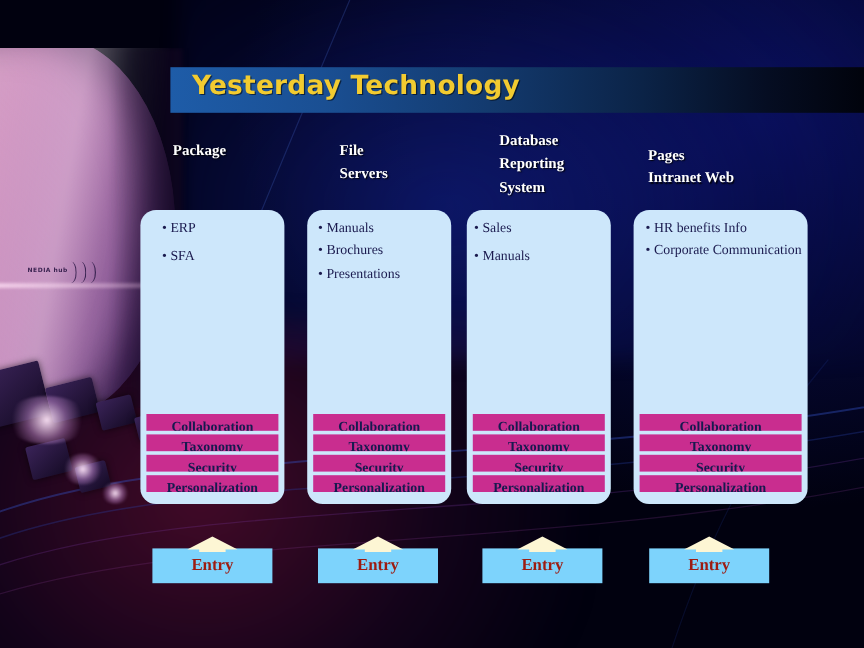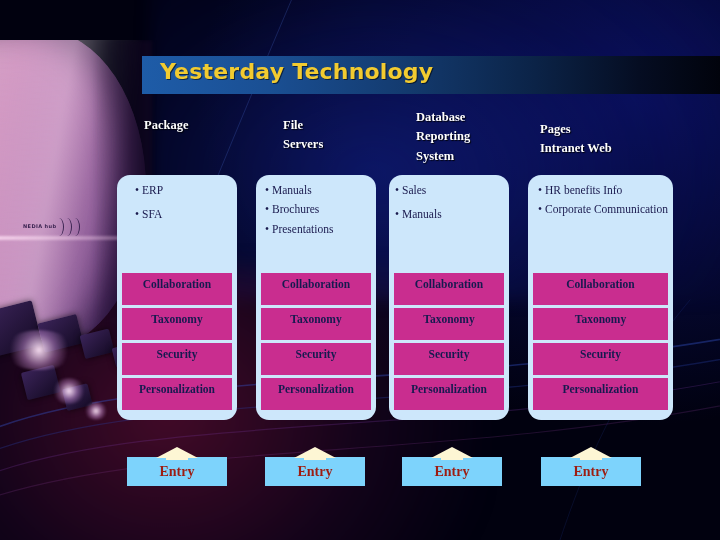--- a/index.html
+++ b/index.html
@@ -205,21 +205,21 @@
   }
   .bullet .txt {
     flex: 1 1 auto;
   }
   .stack {
     position: absolute;
     left: 5px; right: 5px;
     bottom: 10px;
   }
   .chip {
-    height: 32px;
+    height: 14px;
     line-height: 22px;
     text-align: center;
     background: #c92d8f;
     color: #161a4f;
     font-family: "Liberation Serif", serif;
     font-weight: bold;
     font-size: 11.5px;
     margin-bottom: 3px;
     white-space: nowrap;
     overflow: hidden;

